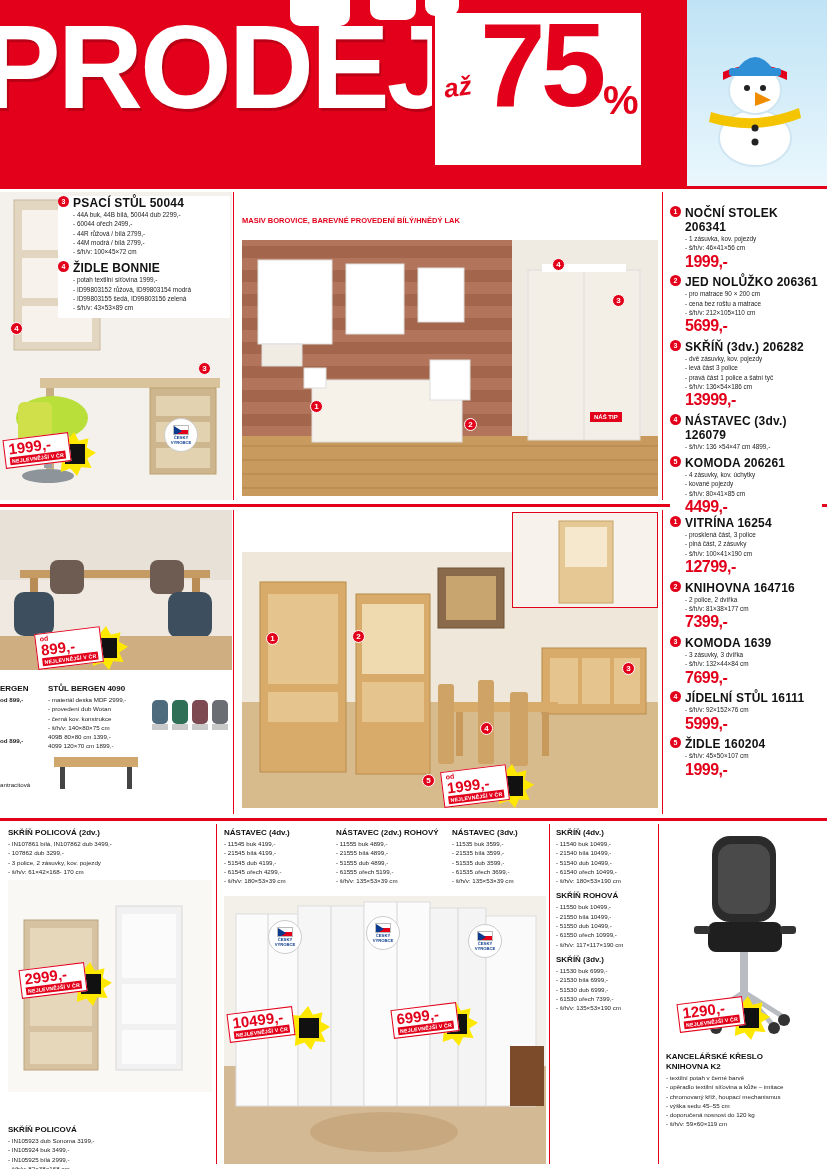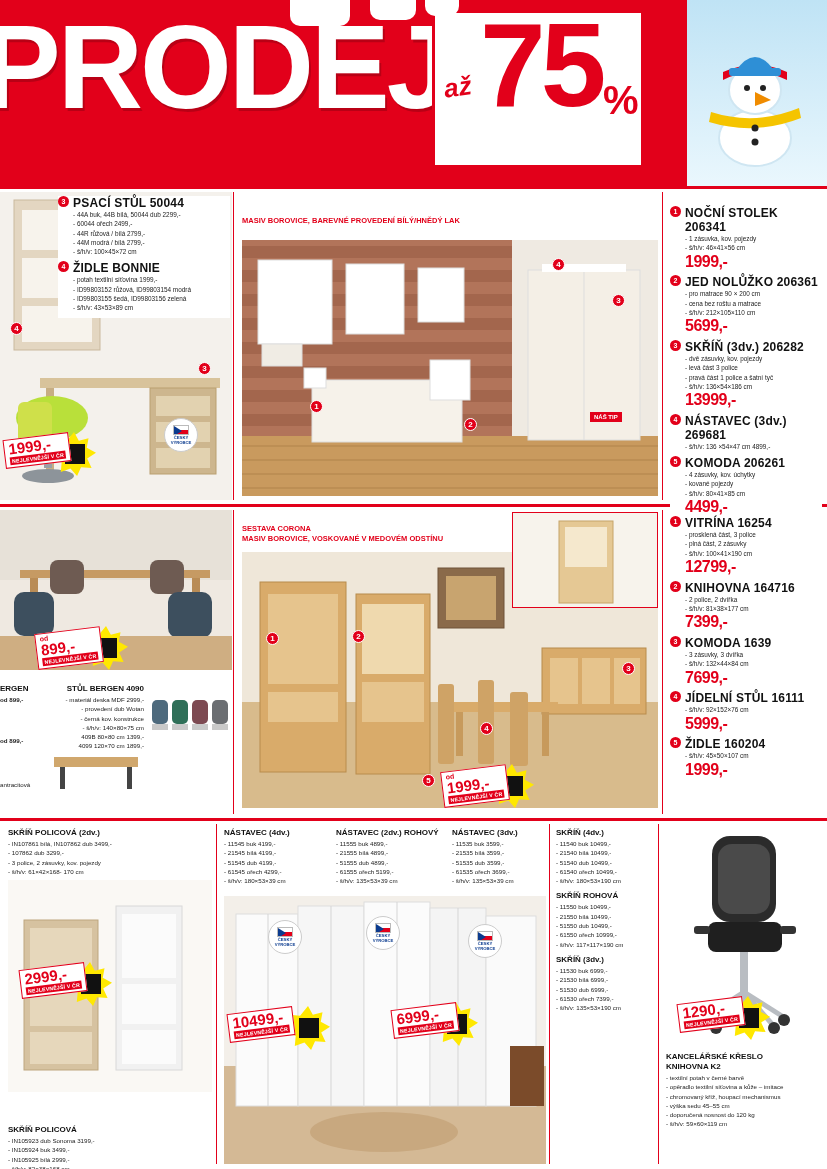--- a/index.html
+++ b/index.html
@@ -303,21 +303,21 @@
         <div class="ln">- dvě zásuvky, kov. pojezdy</div>
         <div class="ln">- levá část 3 police</div>
         <div class="ln">- pravá část 1 police a šatní tyč</div>
         <div class="ln">- š/h/v: 136×54×186 cm</div>
         <div class="price">13999,-</div>
       </div>
     </div>
     <div class="it">
       <div class="badge">4</div>
       <div class="body">
-        <div class="tt">NÁSTAVEC (3dv.) 269681</div>
+        <div class="tt">NÁSTAVEC (3dv.) 126079</div>
         <div class="ln">- š/h/v: 136 ×54×47 cm 4899,-</div>
       </div>
     </div>
     <div class="it">
       <div class="badge">5</div>
       <div class="body">
         <div class="tt">KOMODA 206261</div>
         <div class="ln">- 4 zásuvky, kov. úchytky</div>
         <div class="ln">- kované pojezdy</div>
         <div class="ln">- š/h/v: 80×41×85 cm</div>
@@ -357,21 +357,21 @@
   </div>
 
   <div class="block" style="left:0;top:684px;width:232px;">
     <div style="display:flex;gap:6px;">
       <div style="width:44px;">
         <div class="colhead">ERGEN</div>
         <div class="mini red">od 899,-</div>
         <div class="mini red" style="margin-top:32px;">od 899,-</div>
         <div class="mini" style="margin-top:34px;">antracitová</div>
       </div>
-      <div style="width:96px;text-align:right;">
+      <div style="width:96px;">
         <div class="colhead">STŮL BERGEN 4090</div>
         <div class="mini">- materiál deska MDF 2999,-</div>
         <div class="mini">- provedení dub Wotan</div>
         <div class="mini">- černá kov. konstrukce</div>
         <div class="mini">- š/h/v: 140×80×75 cm</div>
         <div class="mini">409B 80×80 cm 1399,-</div>
         <div class="mini">4099 120×70 cm 1899,-</div>
         <svg viewBox="0 0 96 40" width="96" height="40">
           <rect x="6" y="6" width="84" height="10" fill="#d0a76d"></rect>
           <rect x="12" y="16" width="5" height="22" fill="#444"></rect>
@@ -388,24 +388,20 @@
             <rect x="2" y="40" width="16" height="6" fill="#c9c9c9"></rect>
             <rect x="22" y="40" width="16" height="6" fill="#c9c9c9"></rect>
             <rect x="42" y="40" width="16" height="6" fill="#c9c9c9"></rect>
             <rect x="62" y="40" width="16" height="6" fill="#c9c9c9"></rect>
           </g>
         </svg>
       </div>
     </div>
   </div>
 
-  <div class="block" style="left:242px;top:524px;width:400px;">
-    <div class="sect-title">SESTAVA CORONA</div>
-    <div class="sect-title">MASIV BOROVICE, VOSKOVANÉ V MEDOVÉM ODSTÍNU</div>
-  </div>
 
   <div class="photo" style="left:242px;top:552px;width:416px;height:256px;">
     <svg viewBox="0 0 416 256" width="416" height="256">
       <rect width="416" height="256" fill="#f2ece2"></rect>
       <rect x="0" y="0" width="416" height="150" fill="#efe7d9"></rect>
       <rect x="0" y="150" width="416" height="106" fill="#d8bb8c"></rect>
       <rect x="18" y="30" width="86" height="190" fill="#d9ab6a" stroke="#b88c4d"></rect>
       <rect x="26" y="42" width="70" height="90" fill="#e6c48d"></rect>
       <rect x="26" y="140" width="70" height="30" fill="#e6c48d"></rect>
       <rect x="114" y="42" width="74" height="180" fill="#d9ab6a" stroke="#b88c4d"></rect>

